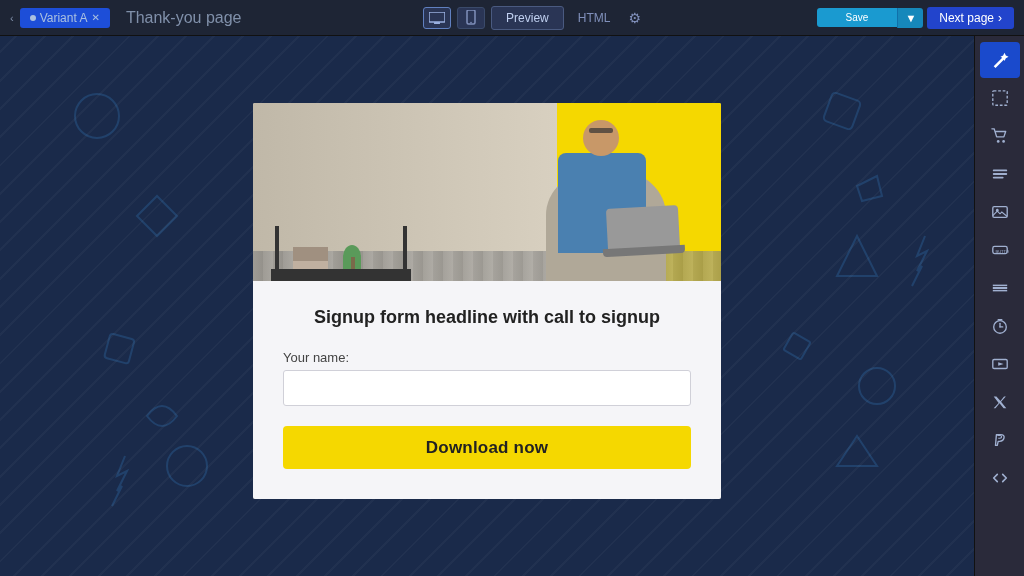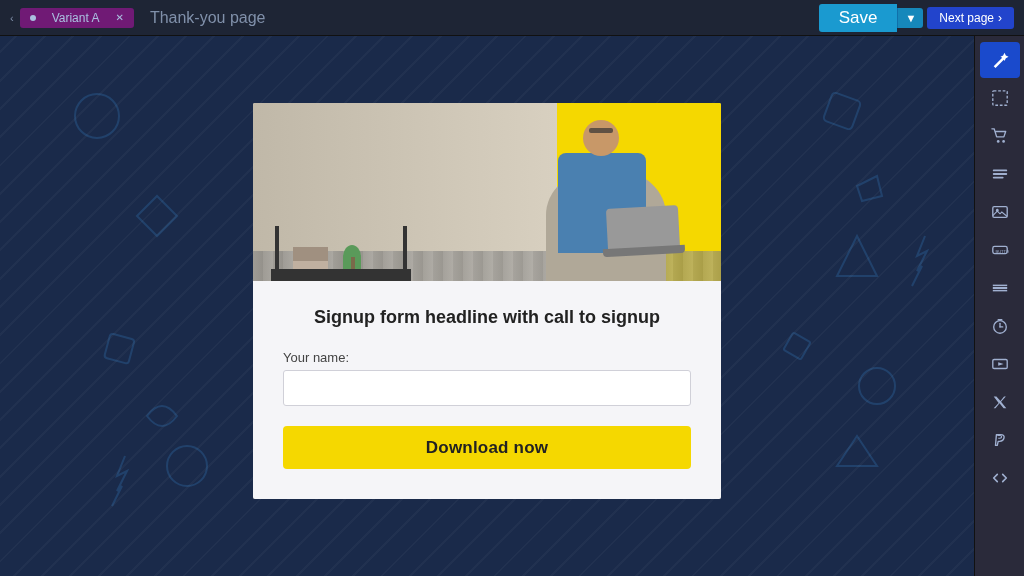--- a/index.html
+++ b/index.html
@@ -16,28 +16,28 @@
       border-bottom: 1px solid #111;
       position: relative;
       z-index: 10;
     }
     .topbar-left {
       display: flex;
       align-items: center;
       gap: 6px;
     }
     .variant-tab {
-      background: #701a75;
+      background: #1d4ed8;
       color: #aac0e0;
       font-size: 12px;
       padding: 3px 10px;
       border-radius: 3px;
       display: flex;
       align-items: center;
-      gap: 16px;
+      gap: 4px;
       cursor: pointer;
     }
     .variant-tab .dot {
       width: 6px; height: 6px;
       background: #aac0e0;
       border-radius: 50%;
     }
     .tab-arrow {
       color: #aac0e0;
       font-size: 10px;
@@ -86,22 +86,22 @@
     }
     .gear-btn {
       color: #8090bb;
       font-size: 14px;
       cursor: pointer;
       padding: 0 4px;
     }
     .save-btn {
       background: #1a9ad0;
       color: white;
-      font-size: 17px;
-      padding: 4px 20px;
+      font-size: 10px;
+      padding: 4px 29px;
       border-radius: 3px 0 0 3px;
       cursor: pointer;
       border: none;
     }
     .save-arrow {
       background: #1688bb;
       color: white;
       font-size: 11px;
       padding: 4px 7px;
       border-radius: 0 3px 3px 0;
@@ -291,20 +291,41 @@
     <div class="variant-tab">
       <span class="dot"></span>
       <span>Variant A</span>
       <span class="tab-arrow">✕</span>
     </div>
     <div class="thankyou-tab">
       <span>Thank-you page</span>
     </div>
   </div>
 
+  <div class="topbar-center">
+    <div class="device-btn active">
+      <svg viewBox="0 0 16 12" width="16" height="12" fill="currentColor">
+          <rect x="0" y="0" width="16" height="10" rx="1" fill="none" stroke="currentColor" stroke-width="1.5"></rect>
+          <rect x="5" y="10" width="6" height="2" rx="0.5"></rect>
+        </svg>
+    </div>
+    <div class="device-btn">
+      <svg viewBox="0 0 10 16" width="10" height="16" fill="none" stroke="currentColor" stroke-width="1.5">
+          <rect x="1" y="0" width="8" height="14" rx="1.5"></rect>
+          <circle cx="5" cy="12.5" r="0.8" fill="currentColor" stroke="none"></circle>
+        </svg>
+    </div>
+    <div class="preview-btn">
+      <span>Preview</span>
+    </div>
+    <div class="html-btn">
+      <span>HTML</span>
+    </div>
+    <div class="gear-btn">⚙</div>
+  </div>
 
   <div class="topbar-right">
     <div style="display:flex;align-items:center;">
       <button class="save-btn">
         <span>Save</span>
       </button>
       <div class="save-arrow">▼</div>
     </div>
     <div class="nextstep-btn">
       <span>Next page</span>

